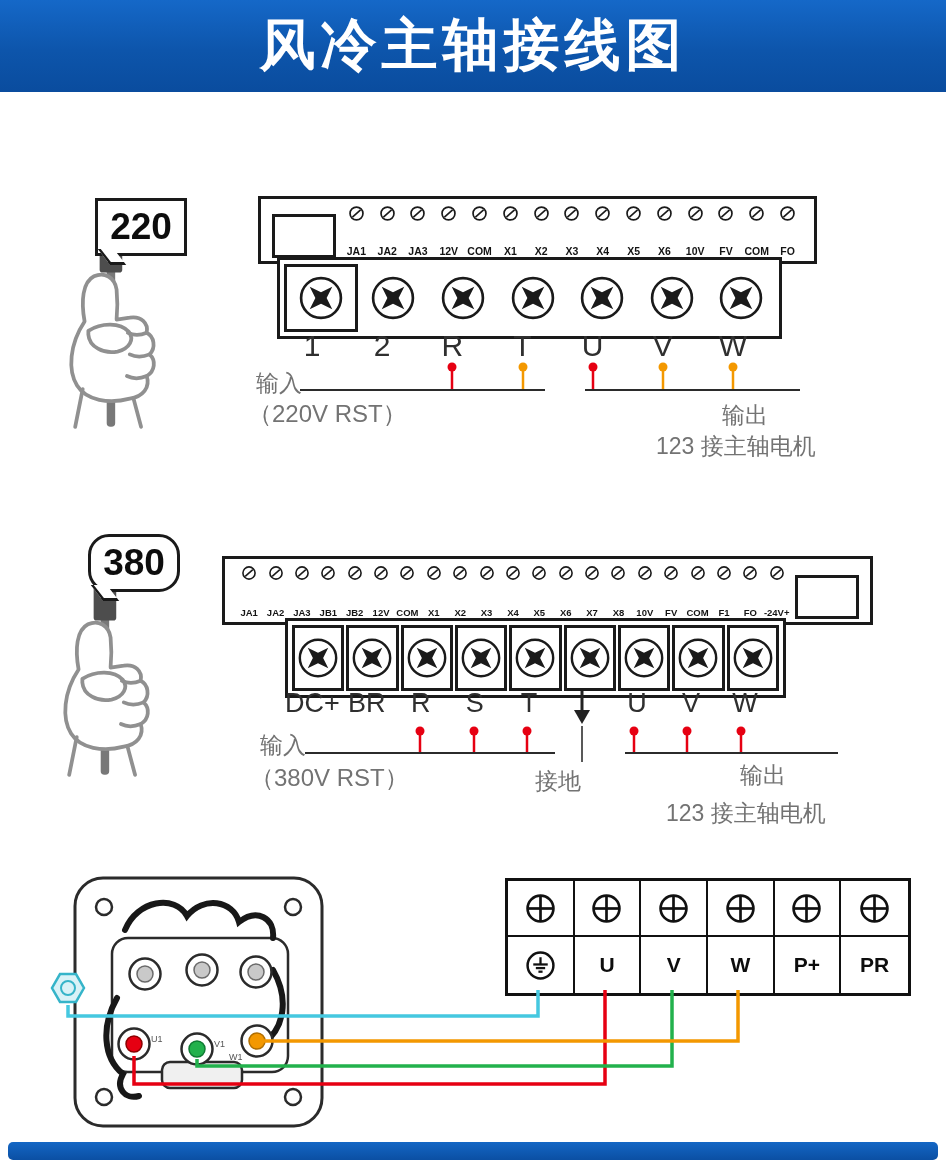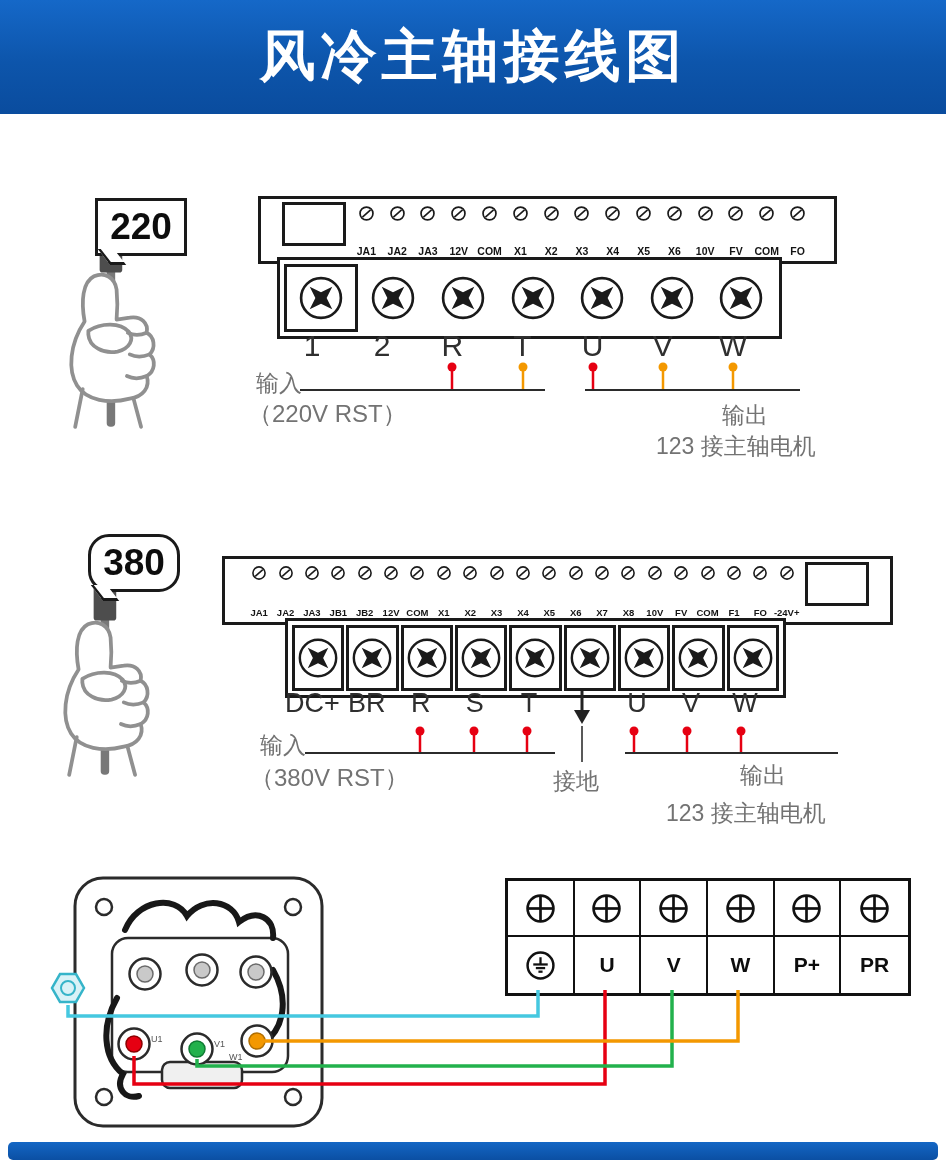--- a/index.html
+++ b/index.html
@@ -1,34 +1,34 @@
 <!DOCTYPE html>
 <html><head>
 <meta charset="utf-8">
 <style>
   html,body{margin:0;padding:0}
   body{width:946px;height:1160px;position:relative;background:#fff;
        font-family:"Liberation Sans","DejaVu Sans",sans-serif;overflow:hidden}
   .page{position:absolute;inset:0}
 
-  .banner{position:absolute;left:0;top:0;width:100%;height:114px;
+  .banner{position:absolute;left:0;top:0;width:100%;height:92px;
           background:linear-gradient(180deg,#1568c8 0%,#0d55ab 55%,#0a4c9e 100%);
           display:flex;align-items:center;justify-content:center}
   .title{color:#fff;font-size:56px;font-weight:bold;letter-spacing:5px}
 
   .badge{position:absolute;width:86px;height:52px;background:#fff;border:3px solid #1a1a1a;
          display:flex;align-items:center;justify-content:center;font-size:37px;font-weight:bold;
          color:#0d0d0d;z-index:2}
   .badge .tail{position:absolute;left:6px;bottom:-12px;width:13px;height:13px;background:#fff;
          border-left:3px solid #1a1a1a;border-bottom:3px solid #1a1a1a;transform:skewX(38deg)}
 
   .hand{position:absolute;z-index:1}
 
-  .strip{position:absolute;background:#fff;border:3px solid #1a1a1a;display:flex;align-items:flex-start;
-         padding:3px 21px;gap:5px}
+  .strip{position:absolute;background:#fff;border:3px solid #1a1a1a;display:flex;align-items:flex-end;
+         padding:3px 11px;gap:5px}
   .strip .block{width:58px;height:38px;border:3px solid #1a1a1a;flex:none;background:#fff}
   .strip .cols{flex:1;display:flex;align-self:stretch}
   .scol{flex:1;display:flex;flex-direction:column;align-items:center;justify-content:space-between;
         padding:3px 0 2px;min-width:0}
   .sscrew{width:17px;height:17px;flex:none}
   .slab{font-size:10.5px;font-weight:bold;color:#141414;white-space:nowrap;line-height:1}
   .strip.s380 .slab{font-size:9.5px}
   .strip.s380 .sscrew{width:16px;height:16px}
 
   .bigbox{position:absolute;background:#fff;border:3px solid #1a1a1a;display:flex;align-items:stretch;
@@ -462,21 +462,21 @@
     <span>S</span>
     <span>T</span>
     <span></span>
     <span>U</span>
     <span>V</span>
     <span>W</span>
   </div>
 
   <div class="ann" style="left:260px;top:730px;">输入</div>
   <div class="ann" style="left:250px;top:762px;font-size:24px;text-align:center;">（380V RST）</div>
-  <div class="ann" style="left:548px;top:766px;width:56px;text-align:center;">接地</div>
+  <div class="ann" style="left:530px;top:766px;width:56px;text-align:center;">接地</div>
   <div class="ann" style="left:740px;top:760px;">输出</div>
   <div class="ann" style="left:666px;top:798px;">123 接主轴电机</div>
 
   <svg class="motorsvg" width="300" height="265" viewBox="0 0 300 265">
     <rect x="30" y="8" width="247" height="248" rx="28" fill="#fff" stroke="#2b2b2b" stroke-width="3"></rect>
     <circle cx="59" cy="37" r="8" fill="#fff" stroke="#2b2b2b" stroke-width="2.5"></circle>
     <circle cx="248" cy="37" r="8" fill="#fff" stroke="#2b2b2b" stroke-width="2.5"></circle>
     <circle cx="59" cy="227" r="8" fill="#fff" stroke="#2b2b2b" stroke-width="2.5"></circle>
     <circle cx="248" cy="227" r="8" fill="#fff" stroke="#2b2b2b" stroke-width="2.5"></circle>
     <rect x="67" y="68" width="176" height="134" rx="16" fill="#fff" stroke="#2b2b2b" stroke-width="2.5"></rect>

